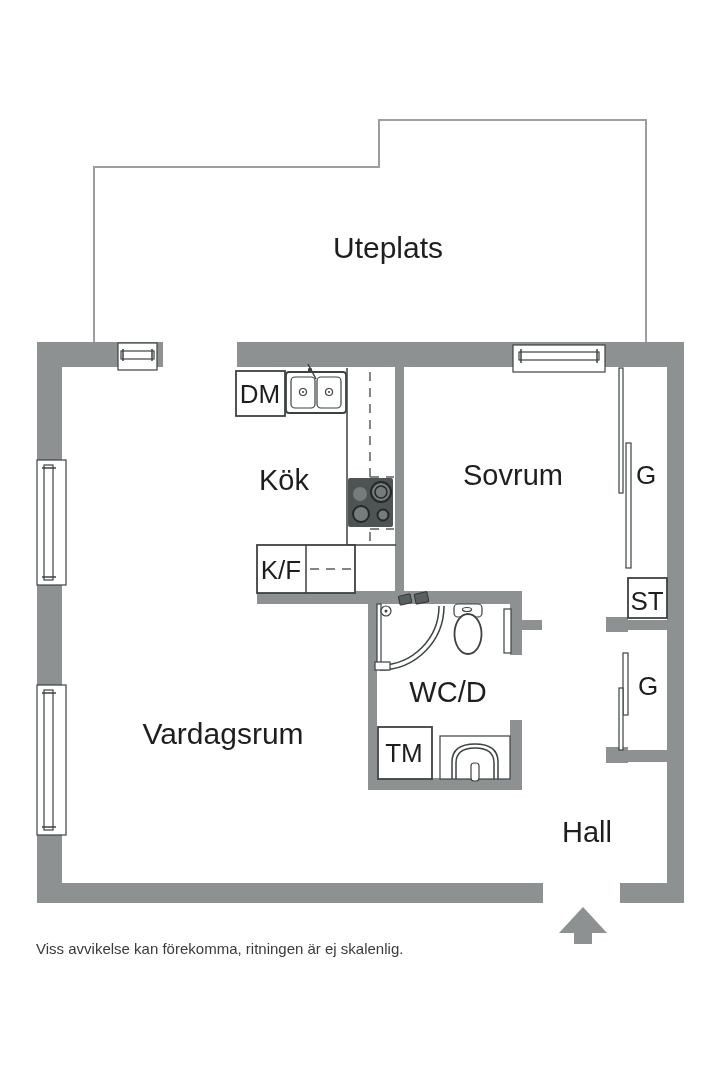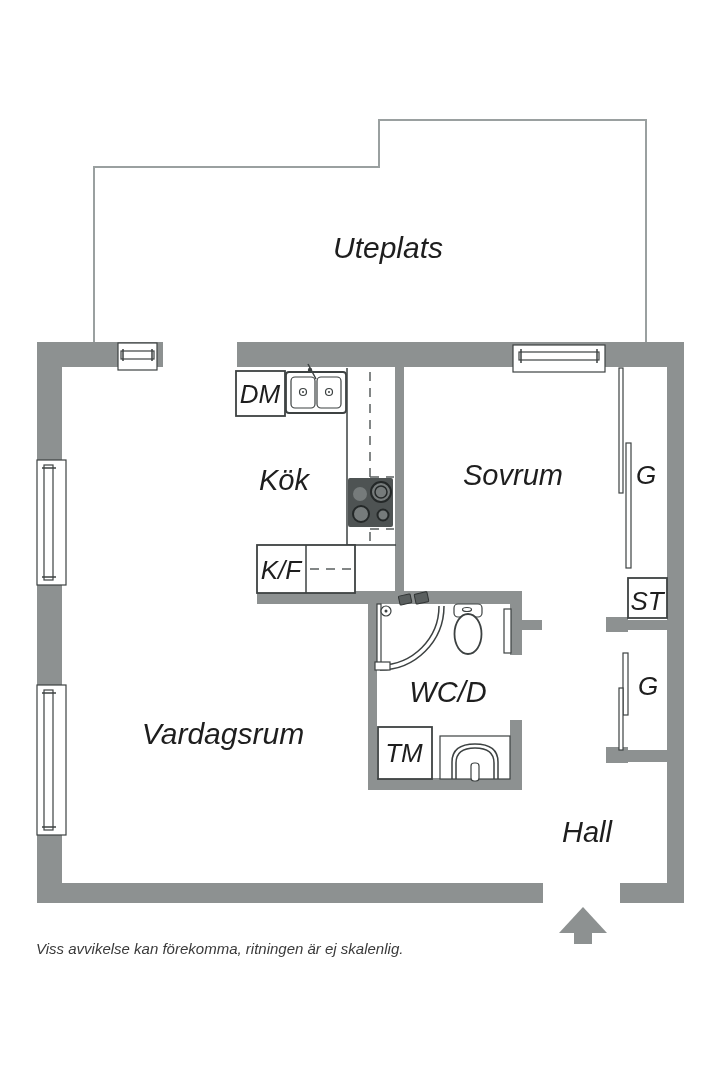--- a/index.html
+++ b/index.html
@@ -1,16 +1,16 @@
 <!DOCTYPE html>
 <html><head>
 <meta charset="utf-8">
 <style>
   html,body{margin:0;padding:0;background:#ffffff;}
-  .stage{position:relative;width:720px;height:1080px;background:#ffffff;overflow:hidden;font-style:italic;}
+  .stage{position:relative;width:720px;height:1080px;background:#ffffff;overflow:hidden;}
   svg{position:absolute;left:0;top:0;}
   text{font-family:"Liberation Sans","DejaVu Sans",sans-serif;fill:#1e1e1e;}
   .room-label{font-size:29px;}
   .room-label-lg{font-size:30px;}
   .fixture-label{font-size:26px;}
   .disclaimer{font-size:15px;fill:#3a3a3a;}
   .wall{fill:#8d9191;}
   .fx{fill:#ffffff;stroke:#3d4242;stroke-width:1.8;}
   .fxthin{fill:#ffffff;stroke:#3d4242;stroke-width:1.2;}
   .ln{stroke:#3d4242;stroke-width:1.5;fill:none;}

